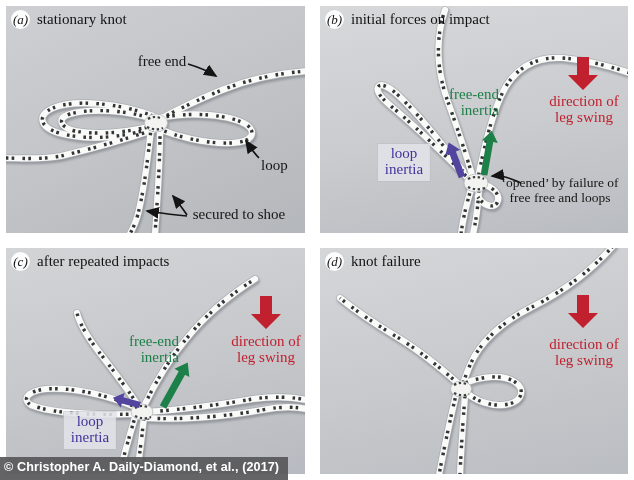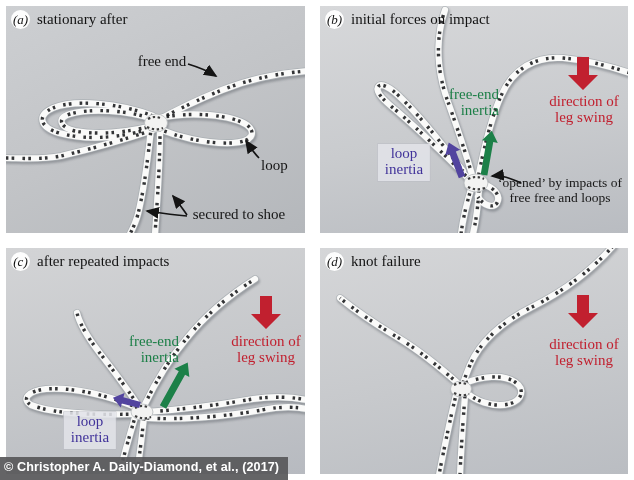--- a/index.html
+++ b/index.html
@@ -82,21 +82,21 @@
       </g>
       <g>
         <path class="annarrow" d="M182,58 C192,61 202,65 210,70" marker-end="url(#ah-a)"></path>
         <path class="annarrow" d="M253,152 C248,147 244,141 240,135" marker-end="url(#ah-a)"></path>
         <path class="annarrow" d="M181,210 C167,209 154,207 141,205" marker-end="url(#ah-a)"></path>
         <path class="annarrow" d="M181,209 C176,202 172,196 167,190" marker-end="url(#ah-a)"></path>
       </g>
     </svg>
     <div class="plabel">
       <span class="pcirc">(a)</span>
-      <span>stationary after</span>
+      <span>stationary knot</span>
     </div>
     <div class="ann center" style="left:156px;top:48px">free end</div>
     <div class="ann" style="left:255px;top:152px">loop</div>
     <div class="ann center" style="left:233px;top:201px">secured to shoe</div>
   </section>
 
   <section class="panel bg-b" style="left:320px;top:6px;width:308px;height:227px">
     <svg class="photo" viewBox="0 0 308 227">
       <defs>
         <marker id="ah-b" markerWidth="9" markerHeight="8" refX="7" refY="3.5" orient="auto">
@@ -152,21 +152,21 @@
     </div>
     <div class="ann purple center box" style="left:84px;top:138px">
       <div>loop</div>
       <div>inertia</div>
     </div>
     <div class="ann red center" style="left:264px;top:88px">
       <div>direction of</div>
       <div>leg swing</div>
     </div>
     <div class="ann center small" style="left:240px;top:170px">
-      <div>‘opened’ by impacts of</div>
+      <div>‘opened’ by failure of</div>
       <div>free free and loops</div>
     </div>
   </section>
 
   <section class="panel bg-c" style="left:6px;top:248px;width:299px;height:226px">
     <svg class="photo" viewBox="0 0 299 226">
       <defs>
         <path id="c1" d="M134,160 C118,136 103,117 93,104 C83,91 74,77 71,65"></path>
         <path id="c2" d="M138,158 C149,135 164,110 181,90 C203,63 227,45 249,31"></path>
         <path id="c3" d="M132,160 C102,147 66,139 40,141 C22,143 15,151 25,157 C50,167 96,167 131,166"></path>

